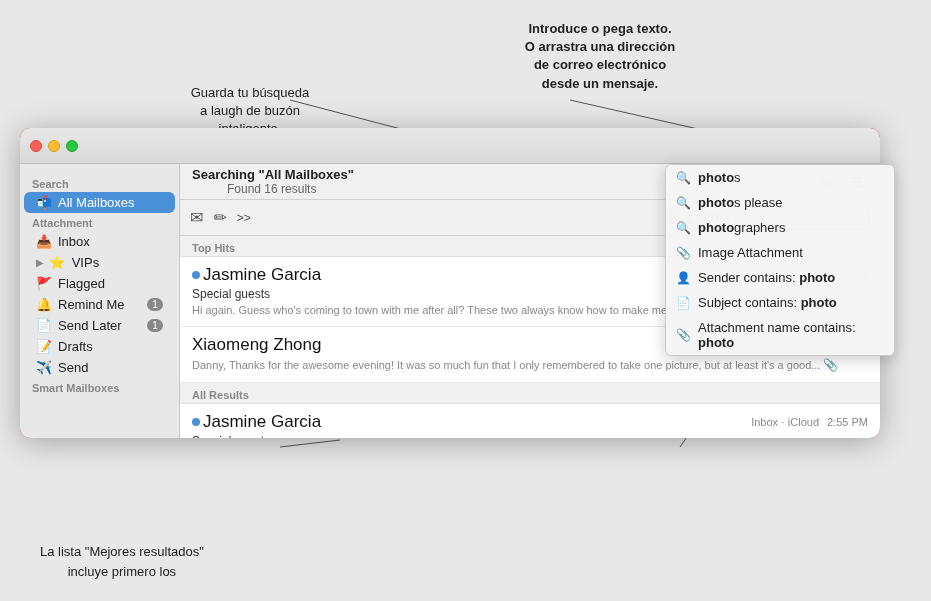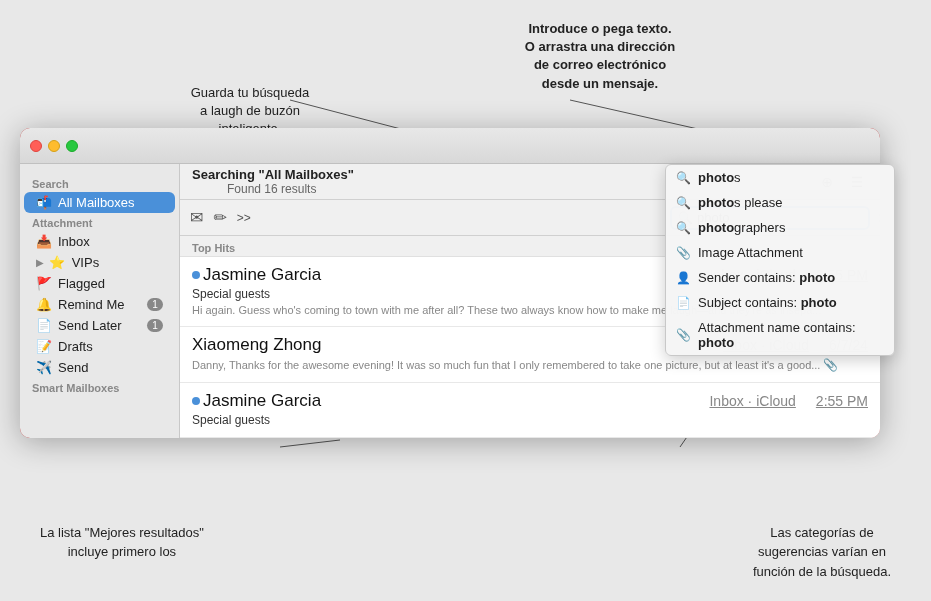--- a/index.html
+++ b/index.html
@@ -295,26 +295,25 @@
       gap: 3px;
     }
     .msg-dot {
       width: 8px;
       height: 8px;
       border-radius: 50%;
       background: #4a90d9;
       flex-shrink: 0;
     }
     .msg-meta {
-      font-size: 14px;
+      font-size: 11px;
       color: #888;
       display: flex;
       align-items: center;
-      gap: 20px;
-      text-decoration: underline;
+      gap: 8px;
     }
     .msg-subject {
       font-size: 12px;
       color: #333;
       margin-bottom: 2px;
     }
     .msg-preview {
       font-size: 11px;
       color: #888;
       line-height: 1.4;
@@ -484,20 +483,21 @@
               <span>Inbox · iCloud</span>
               <span>6/7/24</span>
             </div>
           </div>
           <div class="msg-preview">
             <span>Danny, Thanks for the awesome evening! It was so much fun that I only remembered to take one picture, but at least it's a good...</span>
             <span class="msg-attachment">📎</span>
           </div>
         </div>
 
+        <div class="section-header">All Results</div>
 
         <div class="message-item">
           <div class="msg-top">
             <div class="msg-from">
               <span class="msg-dot"></span>
               <span>Jasmine Garcia</span>
             </div>
             <div class="msg-meta">
               <span>Inbox · iCloud</span>
               <span>2:55 PM</span>
@@ -540,18 +540,13 @@
     <span class="di-icon">📎</span>
     <span class="di-text">Attachment name contains: <span class="highlight">photo</span></span>
   </div>
 </div>
 
 <div style="position:absolute; bottom:20px; left:0; width:931px; display:flex; justify-content:space-between; padding:0 40px;">
   <div class="annotation-block">
     <span>La lista "Mejores resultados"</span><br>
     <span>incluye primero los</span><br>
   </div>
-  <div class="annotation-block">
-    <span>Las categorías de</span><br>
-    <span>sugerencias varían en</span><br>
-    <span>función de la búsqueda.</span>
-  </div>
 </div>
 
 </body></html>

